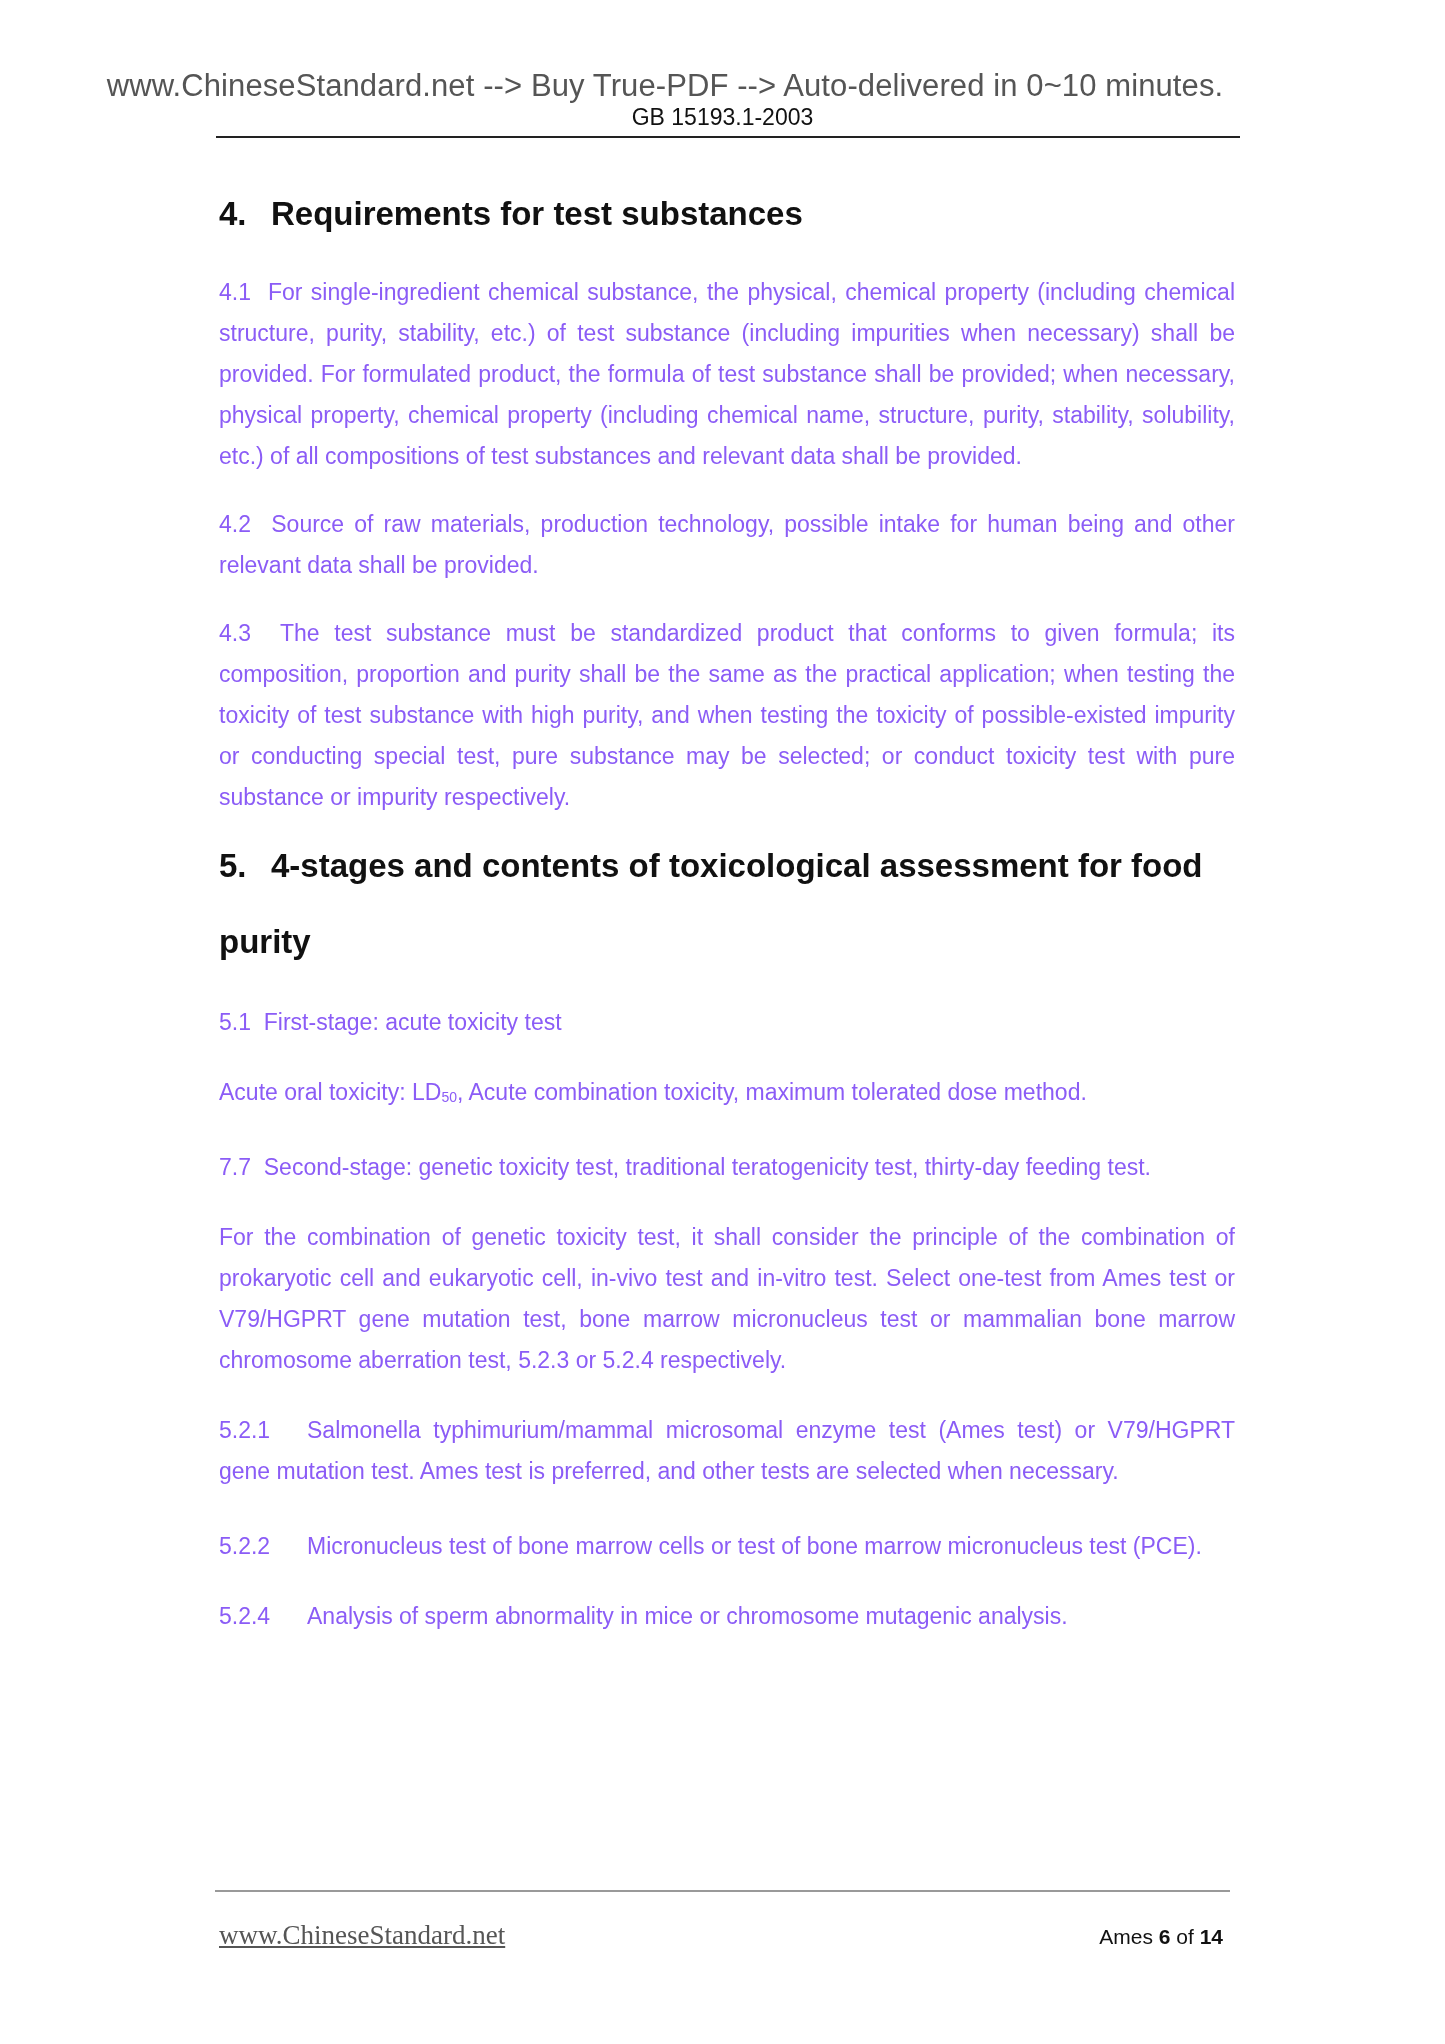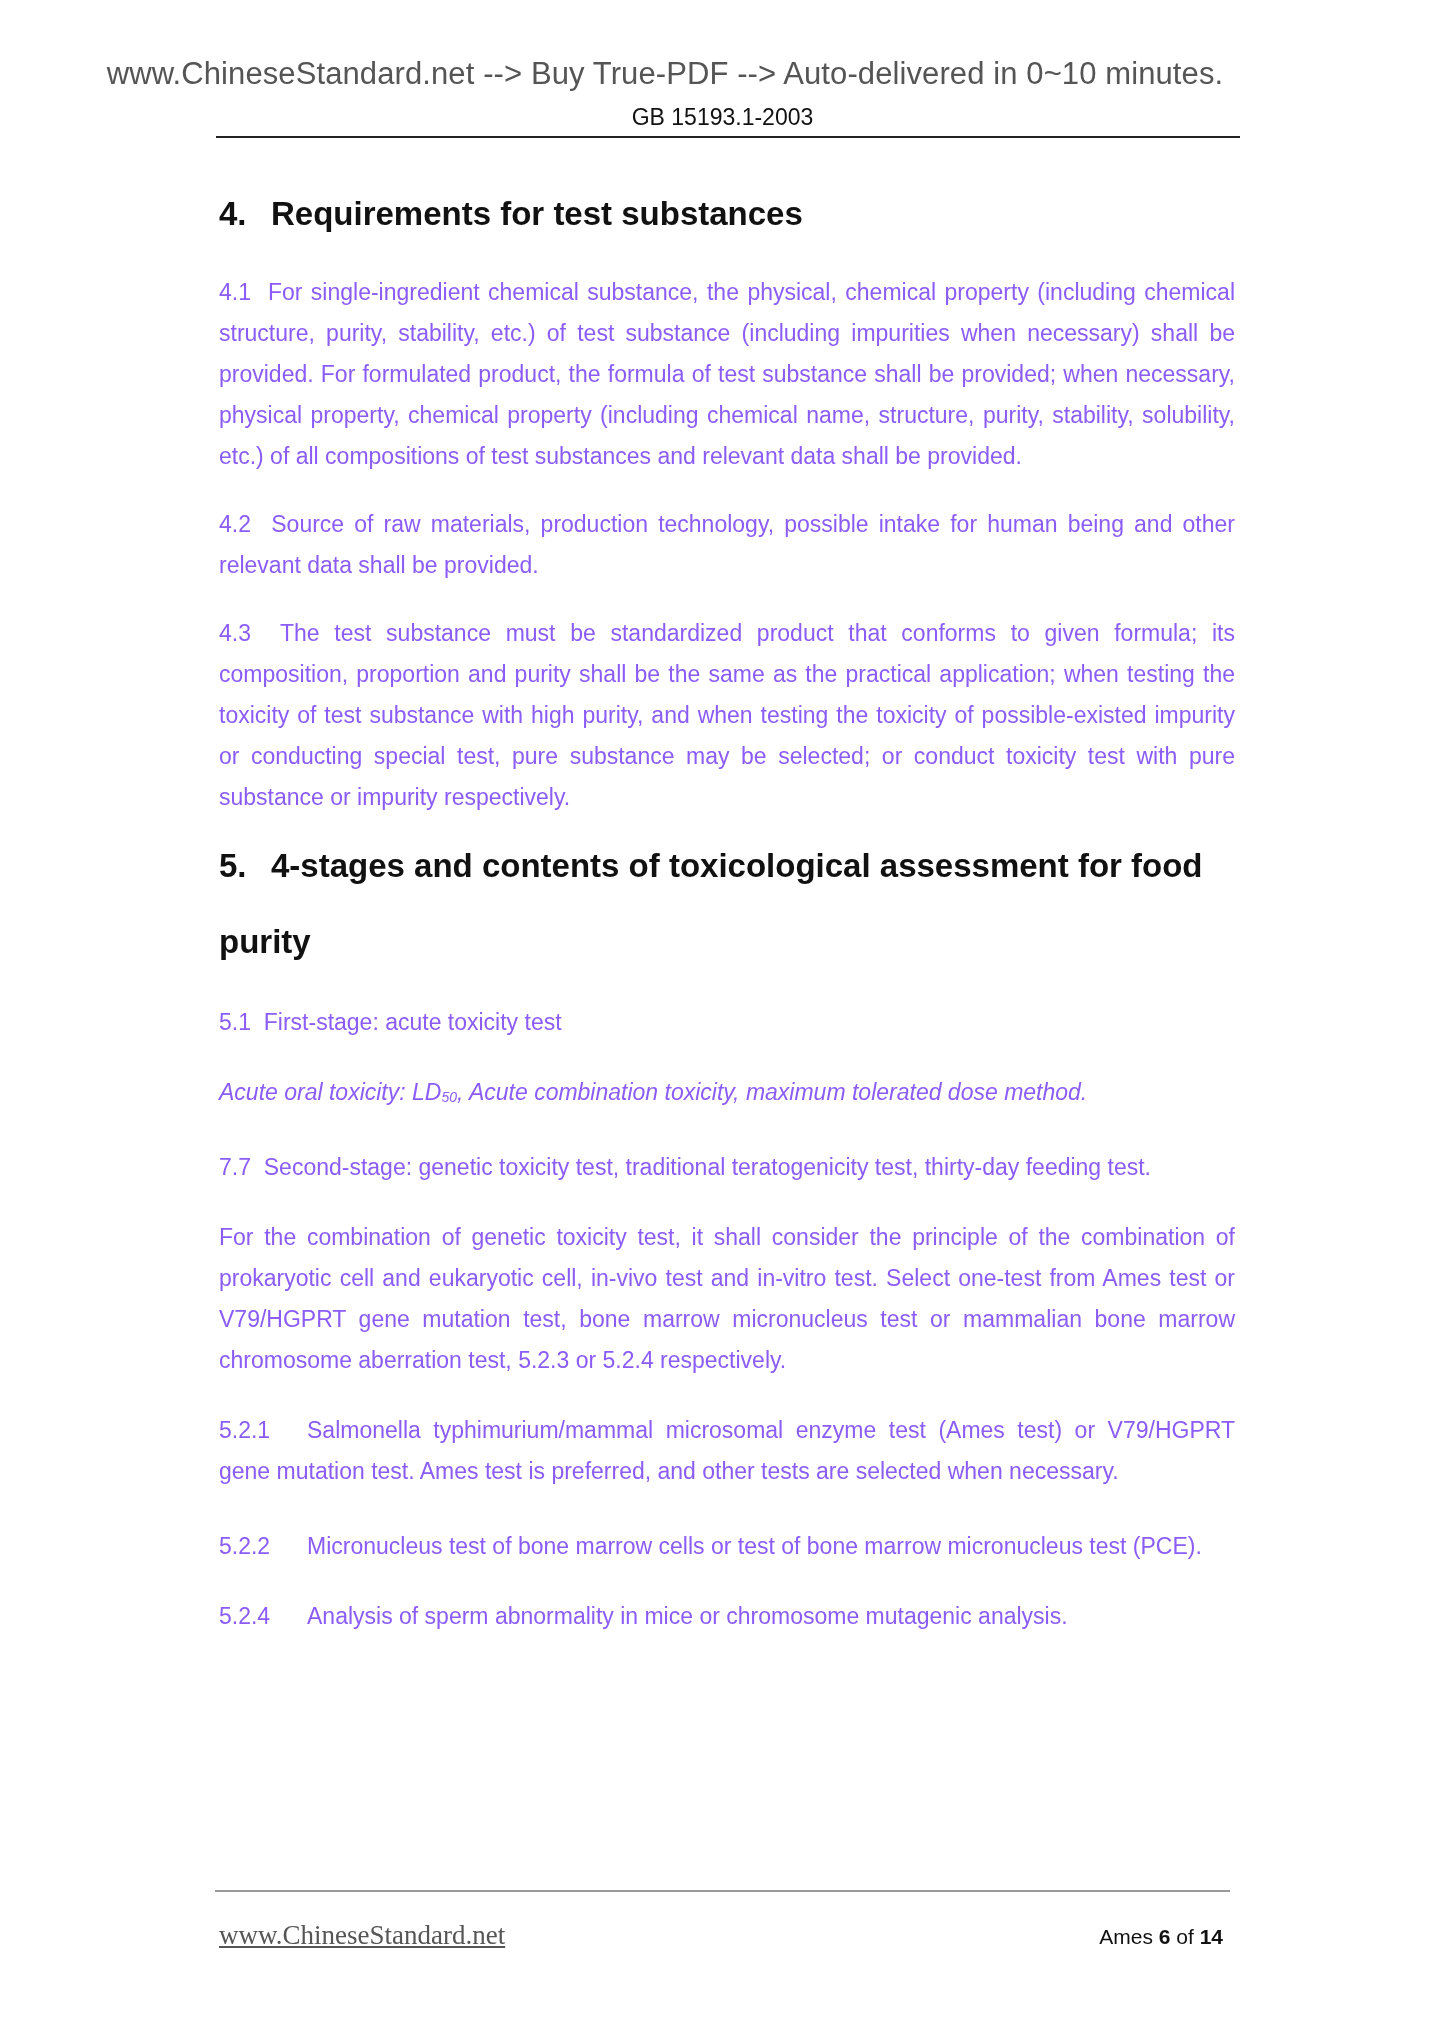--- a/index.html
+++ b/index.html
@@ -10,21 +10,21 @@
     body {
       width: 1445px;
       height: 2044px;
       position: relative;
       font-family: "Liberation Sans", sans-serif;
       color: #111111;
       overflow: hidden;
     }
     .banner {
       position: absolute;
-      top: 56px;
+      top: 68px;
       left: 0;
       width: 1330px;
       text-align: center;
       font-size: 31px;
       color: #555555;
       letter-spacing: 0.1px;
     }
     .std-code {
       position: absolute;
       top: 104px;
@@ -132,21 +132,21 @@
 
   <h2 class="section" style="margin-top:10px;">
     <span class="num">5.</span><span>4-stages and contents of toxicological assessment for food</span><br>
     <span>purity</span>
   </h2>
 
   <p class="para" style="margin-top:22px;">
     <span class="clause-num">5.1</span>&nbsp; <span>First-stage: acute toxicity test</span>
   </p>
 
-  <p class="para" style="margin-top:29px;font-style:italic;">
+  <p class="para" style="margin-top:29px;">
     <span>Acute oral toxicity: LD</span><span class="sub">50</span><span>, Acute combination toxicity, maximum tolerated dose method.</span>
   </p>
 
   <p class="para" style="margin-top:29px;">
     <span class="clause-num">7.7</span>&nbsp; <span>Second-stage: genetic toxicity test, traditional teratogenicity test, thirty-day feeding test.</span>
   </p>
 
   <p class="para" style="margin-top:29px;">
     <span>For the combination of genetic toxicity test, it shall consider the principle of the combination of prokaryotic cell and eukaryotic cell, in-vivo test and in-vitro test. Select one-test from Ames test or V79/HGPRT gene mutation test, bone marrow micronucleus test or mammalian bone marrow chromosome aberration test, 5.2.3 or 5.2.4 respectively.</span>
   </p>

